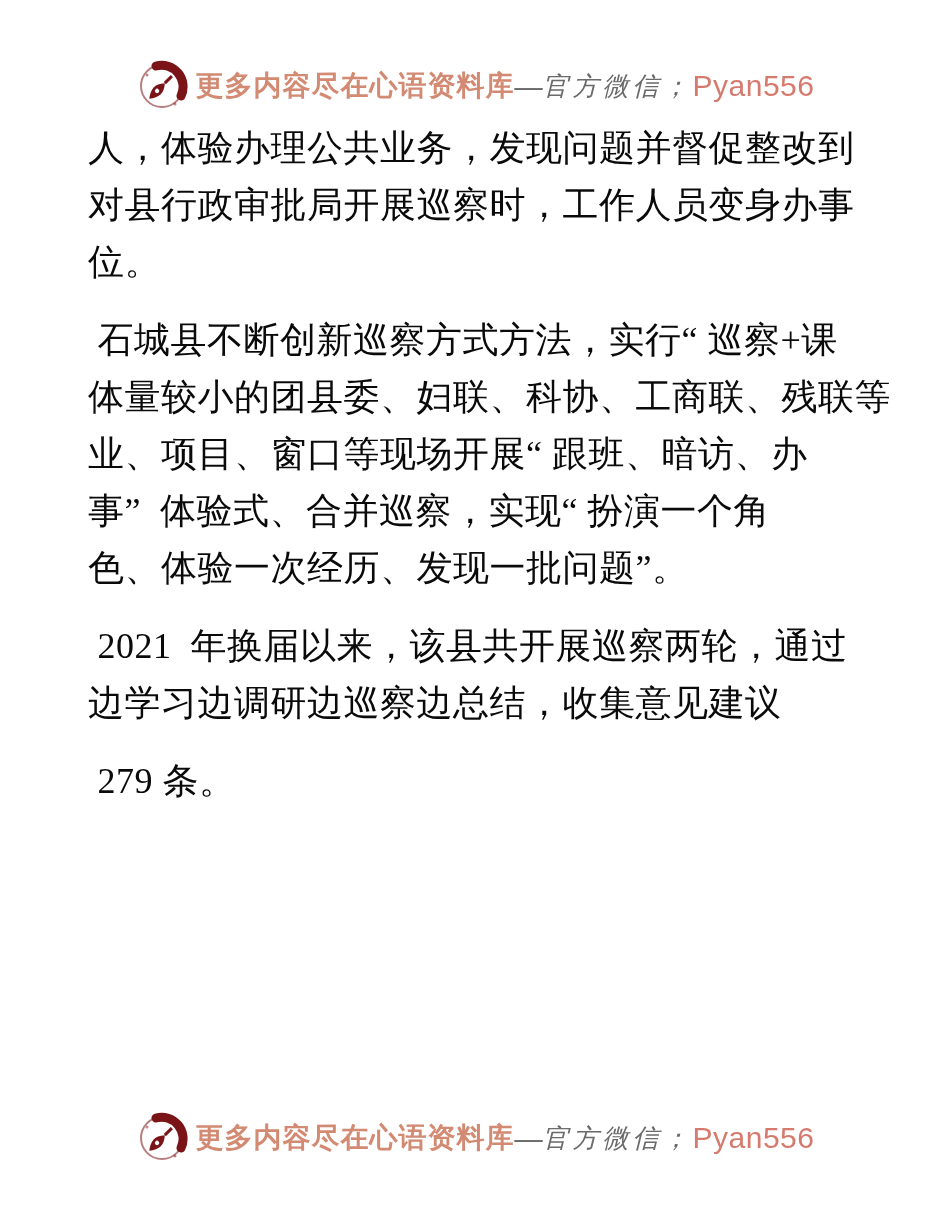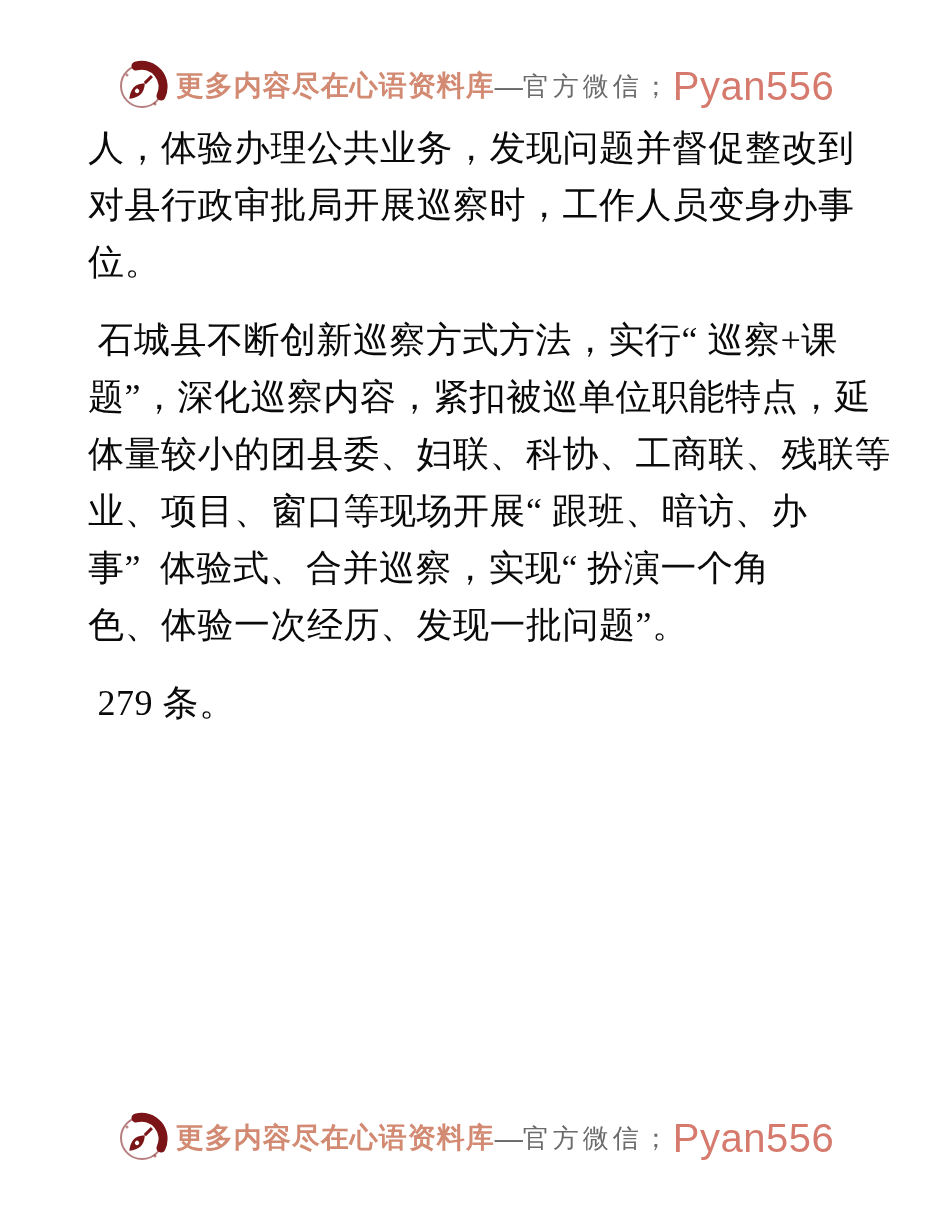--- a/index.html
+++ b/index.html
@@ -42,27 +42,28 @@
     white-space: pre;
   }
   .dash {
     color: var(--label, #6b6b6b);
     font-size: 28px;
     font-weight: 600;
   }
   .wechat {
     color: var(--label, #6b6b6b);
     font-size: 26px;
+    font-style: italic;
     letter-spacing: 4px;
     white-space: pre;
   }
   .wid {
     color: var(--wechat_id, #d57a6d);
     font-family: "Liberation Sans", "DejaVu Sans", sans-serif;
-    font-size: 40px;
+    font-size: 30px;
     letter-spacing: 0.5px;
   }
   
   .content {
     position: absolute;
     left: 88px;
     top: 120px;
     width: 784px;
   }
   .para { margin: 0 0 21px 0; }
@@ -102,27 +103,30 @@
   <div class="content">
 
     <div class="para">
       <div class="line">人，体验办理公共业务，发现问题并督促整改到</div>
       <div class="line">对县行政审批局开展巡察时，工作人员变身办事</div>
       <div class="line">位。</div>
     </div>
 
     <div class="para">
       <div class="line"> 石城县不断创新巡察方式方法，实行“ 巡察+课</div>
-      <div class="line">题”，深化巡察内容，紧扣被巡单位职能特点，延</div>
       <div class="line">体量较小的团县委、妇联、科协、工商联、残联等</div>
       <div class="line">业、项目、窗口等现场开展“ 跟班、暗访、办</div>
       <div class="line">事”  体验式、合并巡察，实现“ 扮演一个角</div>
       <div class="line">色、体验一次经历、发现一批问题”。</div>
     </div>
 
+    <div class="para">
+      <div class="line"> 2021  年换届以来，该县共开展巡察两轮，通过</div>
+      <div class="line">边学习边调研边巡察边总结，收集意见建议</div>
+    </div>
 
     <div class="para">
       <div class="line"> 279 条。</div>
     </div>
 
 
   </div>
 
   <div class="watermark footer">
     <span class="logo">

